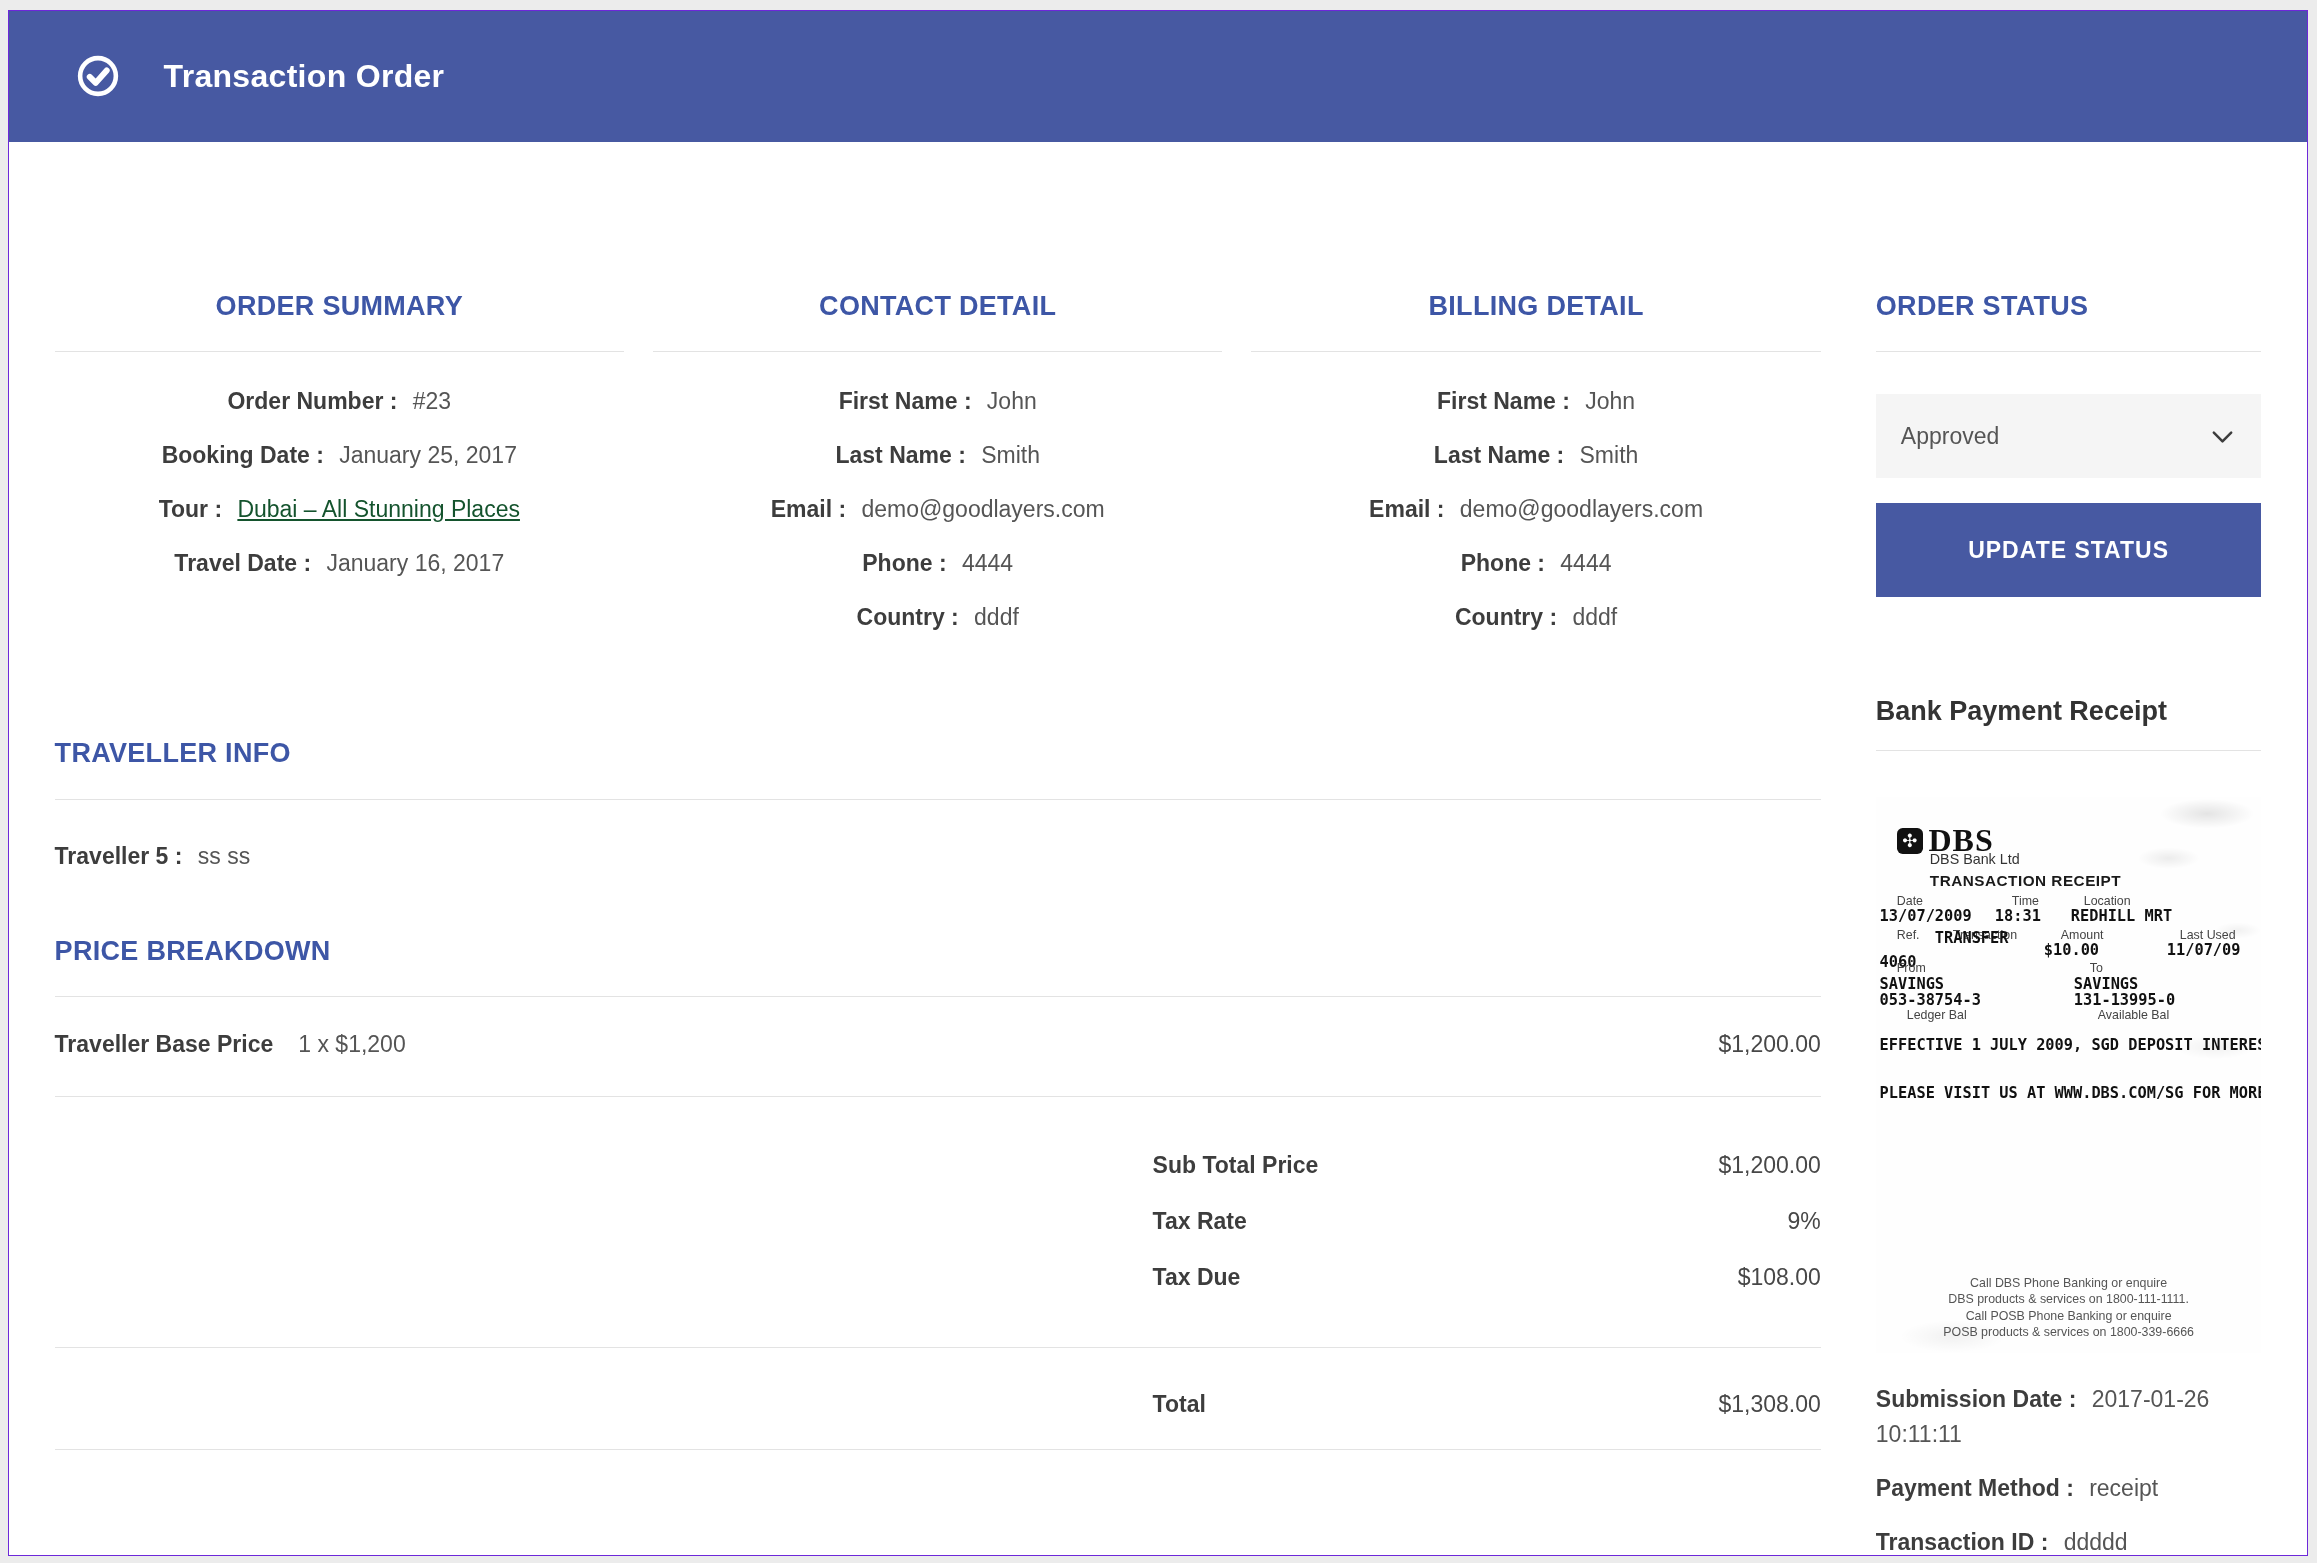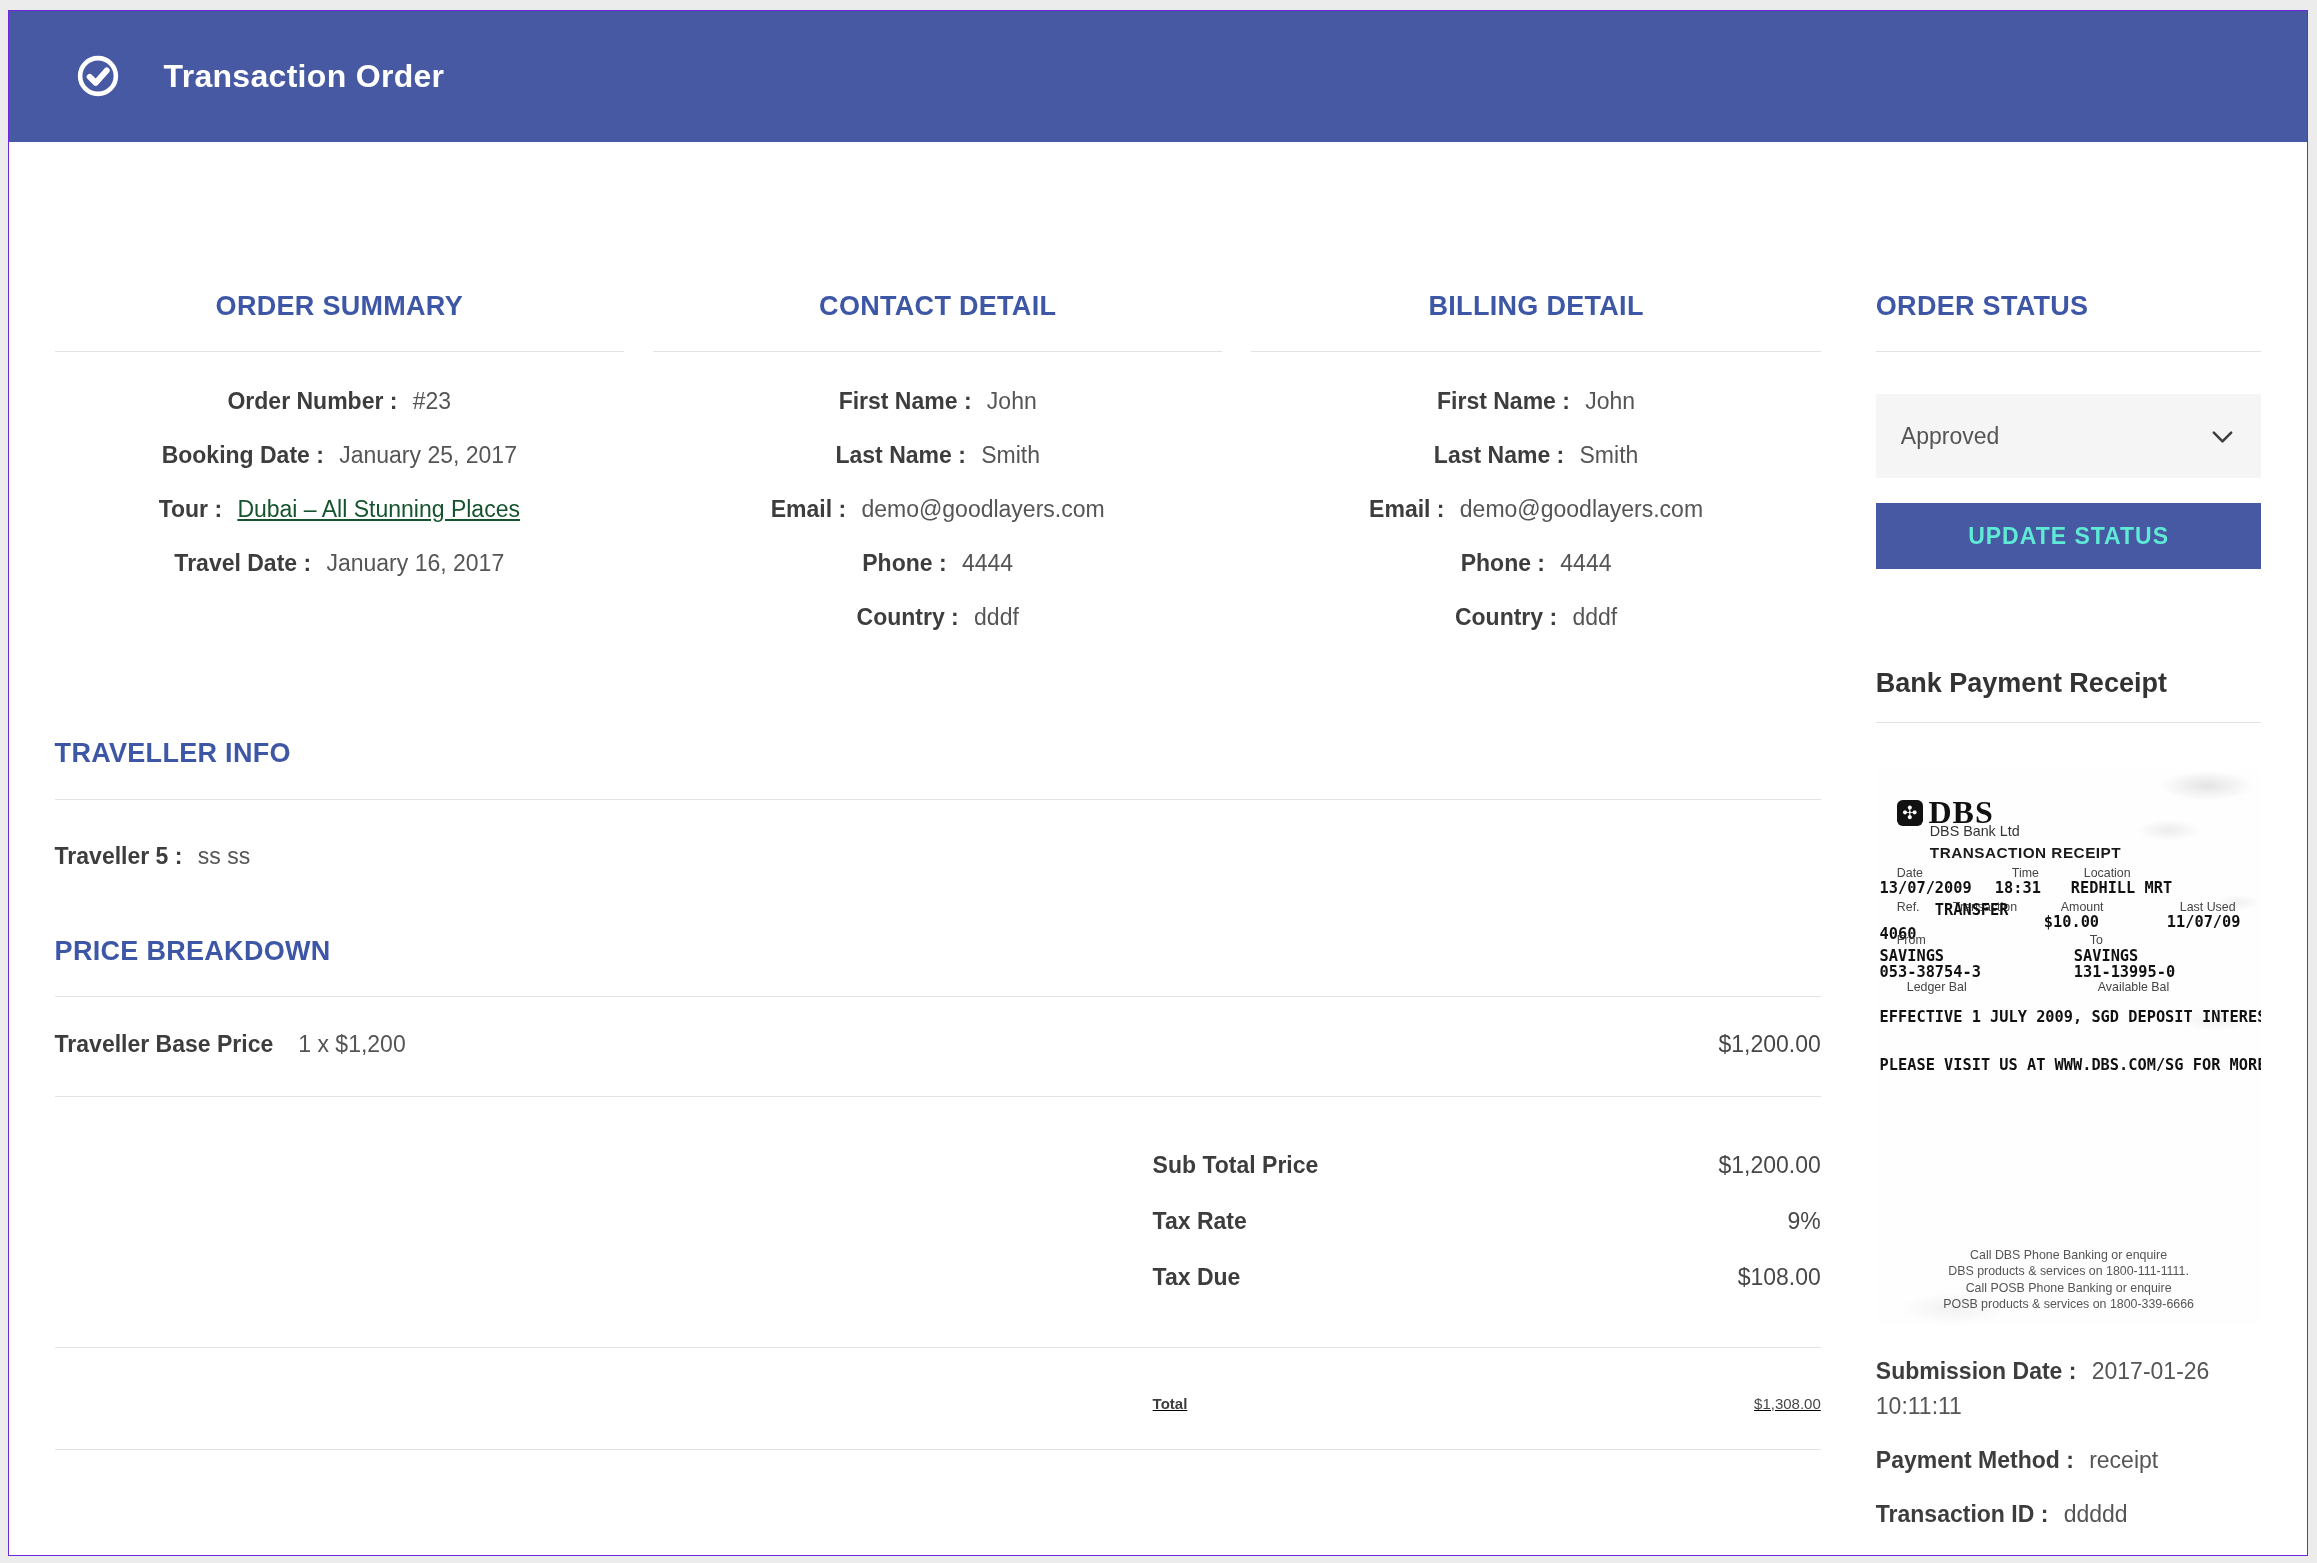--- a/index.html
+++ b/index.html
@@ -60,33 +60,33 @@
   }
   .li-label { font-weight: bold; color: #3d3d3d; }
   .li-detail { margin-left: 25px; color: #555555; }
   .li-amount { margin-left: auto; color: #474747; }
   .totals { margin-top: 50px; }
   .t-row { display: flex; font-size: 23px; line-height: 36px; margin-bottom: 20px; }
   .t-label { margin-left: 1098px; font-weight: bold; color: #3d3d3d; }
   .t-value { margin-left: auto; color: #474747; }
   .totals-hr { margin-top: 52px; }
   .total-row {
-    display: flex; font-size: 15px; line-height: 36px;
-    padding: 38px 0 27px; border-bottom: 1.9px solid #e3e3e3; text-decoration: underline;
+    display: flex; font-size: 23px; line-height: 36px;
+    padding: 38px 0 27px; border-bottom: 1.9px solid #e3e3e3;
   }
   
   .status-select {
     margin-top: 42px; height: 84px; background: #f5f5f5;
     display: flex; align-items: center; padding: 0 25px;
     font-size: 23px; color: #555555; cursor: pointer;
   }
   .status-select .chev { margin-left: auto; width: 27px; height: 27px; }
   .update-btn {
-    margin-top: 25px; height: 66px; background: #4759A2;
-    color: #5eead4; font-size: 23px; font-weight: bold; letter-spacing: 1px;
+    margin-top: 25px; height: 94px; background: #4759A2;
+    color: #ffffff; font-size: 23px; font-weight: bold; letter-spacing: 1px;
     display: flex; align-items: center; justify-content: center;
     cursor: pointer; text-transform: uppercase; text-align: center;
   }
   .receipt-heading { margin-top: 99px; font-size: 27px; font-weight: bold; color: #333333; }
   .receipt-hr { margin-top: 23px; }
   
   .receipt {
     margin-top: 46px; height: 556px; position: relative;
     background: #fefefe; overflow: hidden;
   }

